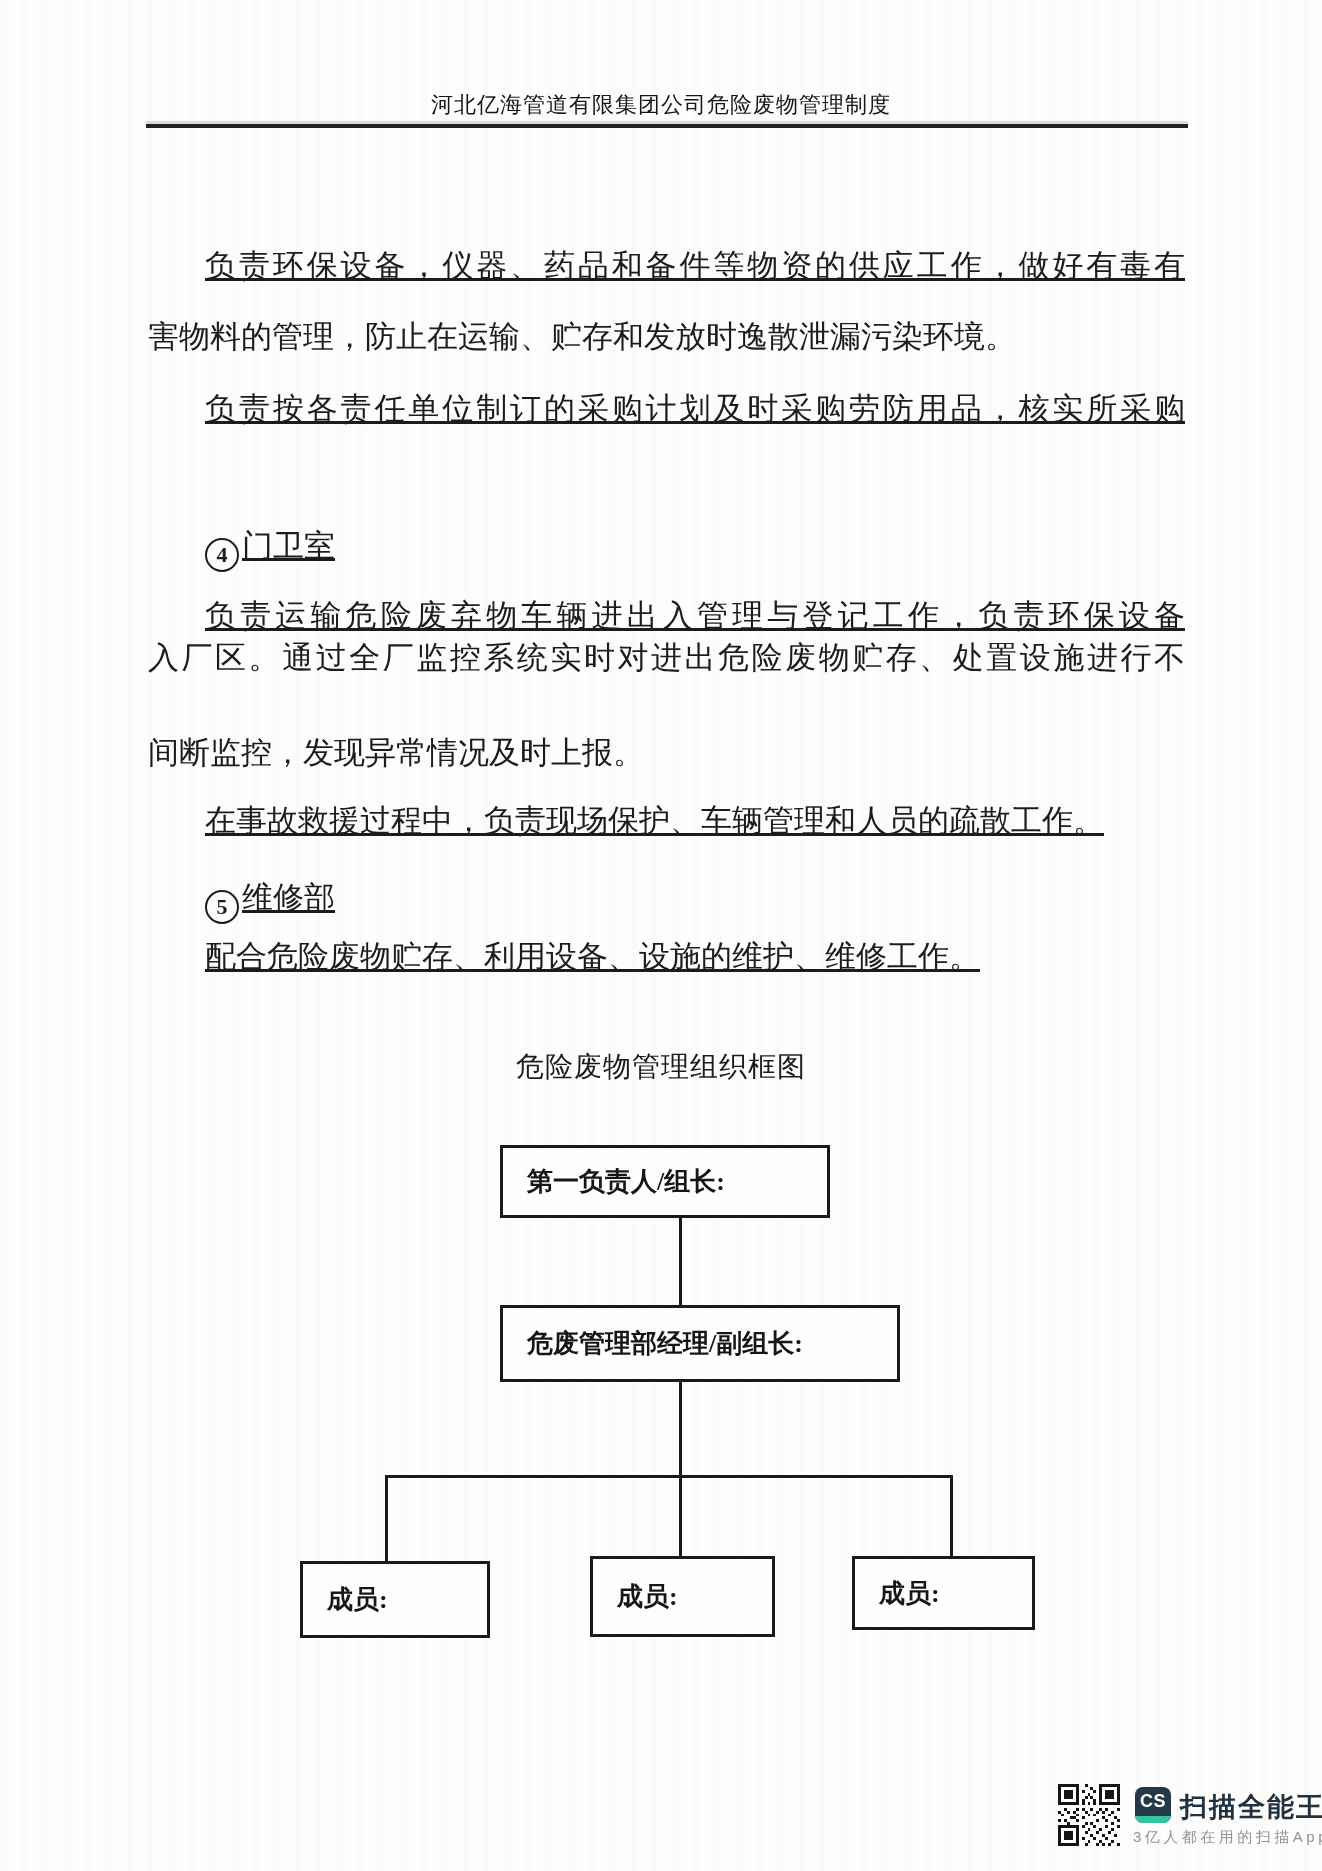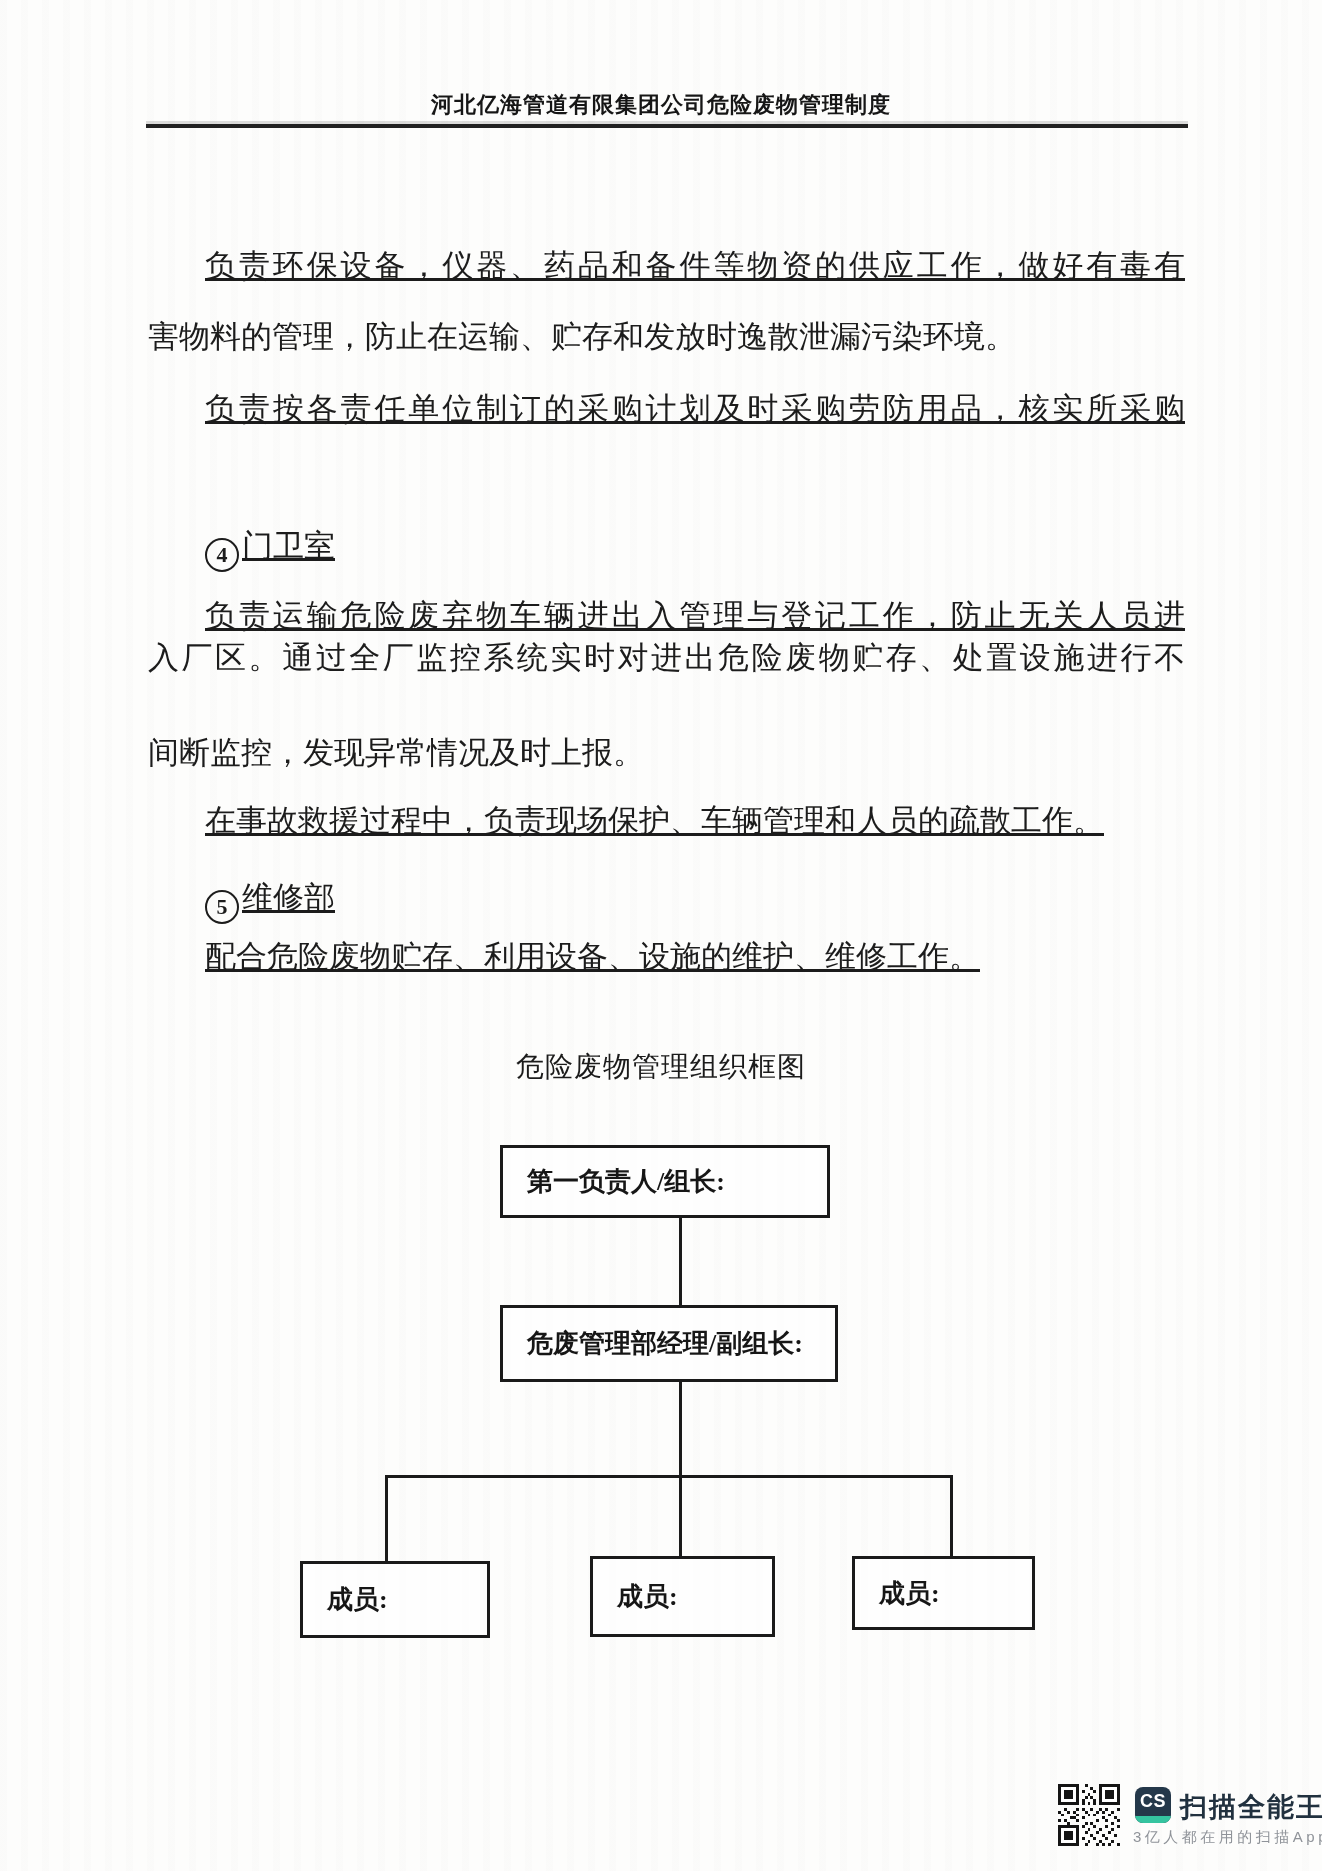--- a/index.html
+++ b/index.html
@@ -17,21 +17,21 @@
     color: #1d1d1d;
     font-family: "Liberation Serif", "DejaVu Serif", serif;
   }
 
   
   .doc-header-title {
     position: absolute;
     top: 90px; left: 0; right: 0;
     text-align: center;
     font-size: 22px;
-    font-weight: bold;
+    font-weight: normal;
     letter-spacing: 1px;
     color: #161616;
   }
   .doc-header-rule {
     position: absolute;
     top: 124px; left: 146px; width: 1042px; height: 4px;
     background: #212121;
     box-shadow: 0 -3px 0 rgba(0,0,0,0.13);
   }
 
@@ -92,21 +92,21 @@
     border: 3px solid #1a1a1a;
     display: flex;
     align-items: center;
     padding-left: 24px;
     font-size: 26px;
     font-weight: 600;
     color: #161616;
     background: rgba(255,255,255,0.6);
   }
   .box-leader { left: 500px; top: 1145px; width: 330px; height: 73px; }
-  .box-deputy { left: 500px; top: 1305px; width: 338px; height: 77px; }
+  .box-deputy { left: 500px; top: 1305px; width: 400px; height: 77px; }
   .box-m1 { left: 300px; top: 1561px; width: 190px; height: 77px; }
   .box-m2 { left: 590px; top: 1556px; width: 185px; height: 81px; }
   .box-m3 { left: 852px; top: 1556px; width: 183px; height: 74px; }
 
   .conn { position: absolute; background: #1a1a1a; }
   .c1  { left: 679px; top: 1218px; width: 2.5px; height: 87px; }
   .c2  { left: 679px; top: 1382px; width: 2.5px; height: 93px; }
   .ch  { left: 385px; top: 1475px; width: 568px; height: 2.5px; }
   .cl  { left: 385px; top: 1475px; width: 2.5px; height: 88px; }
   .cc  { left: 679px; top: 1475px; width: 2.5px; height: 82px; }
@@ -159,21 +159,21 @@
   <div class="doc-header-rule"></div>
 
   <div class="line indent fill l1">负责环保设备，仪器、药品和备件等物资的供应工作，做好有毒有</div>
   <div class="line flush l2">害物料的管理，防止在运输、贮存和发放时逸散泄漏污染环境。</div>
   <div class="line indent fill l3">负责按各责任单位制订的采购计划及时采购劳防用品，核实所采购</div>
 
   <div class="line indent h4">
     <span class="circle-num">4</span><span>门卫室</span>
   </div>
 
-  <div class="line indent fill l6">负责运输危险废弃物车辆进出入管理与登记工作，防止无关人员进</div>
+  <div class="line indent fill l6">负责运输危险废弃物车辆进出入管理与登记工作，负责环保设备</div>
   <div class="line flush fill l7">入厂区。通过全厂监控系统实时对进出危险废物贮存、处置设施进行不</div>
   <div class="line flush l8">间断监控，发现异常情况及时上报。</div>
   <div class="line indent l9">在事故救援过程中，负责现场保护、车辆管理和人员的疏散工作。</div>
 
   <div class="line indent h5">
     <span class="circle-num">5</span><span>维修部</span>
   </div>
 
   <div class="line indent l11">配合危险废物贮存、利用设备、设施的维护、维修工作。</div>
 

